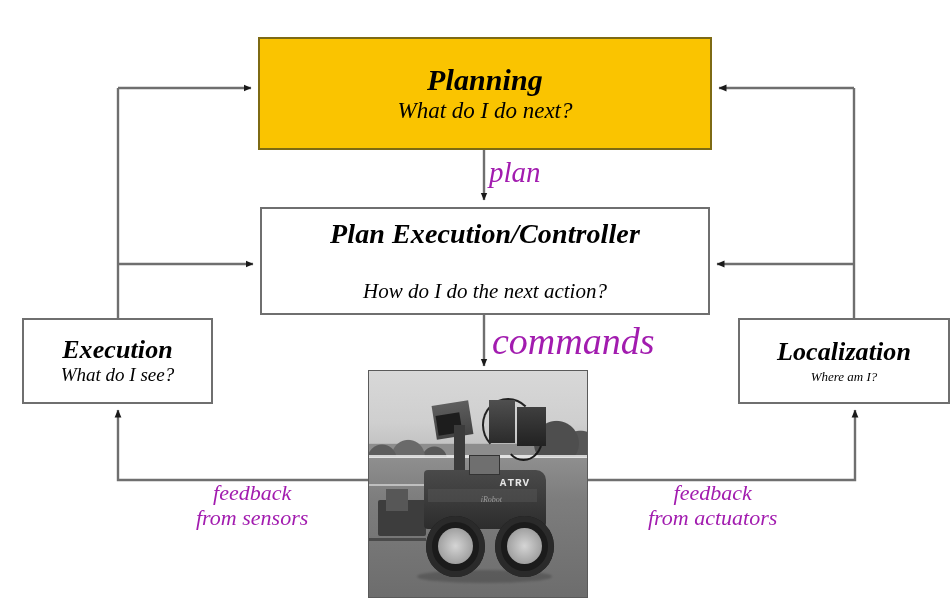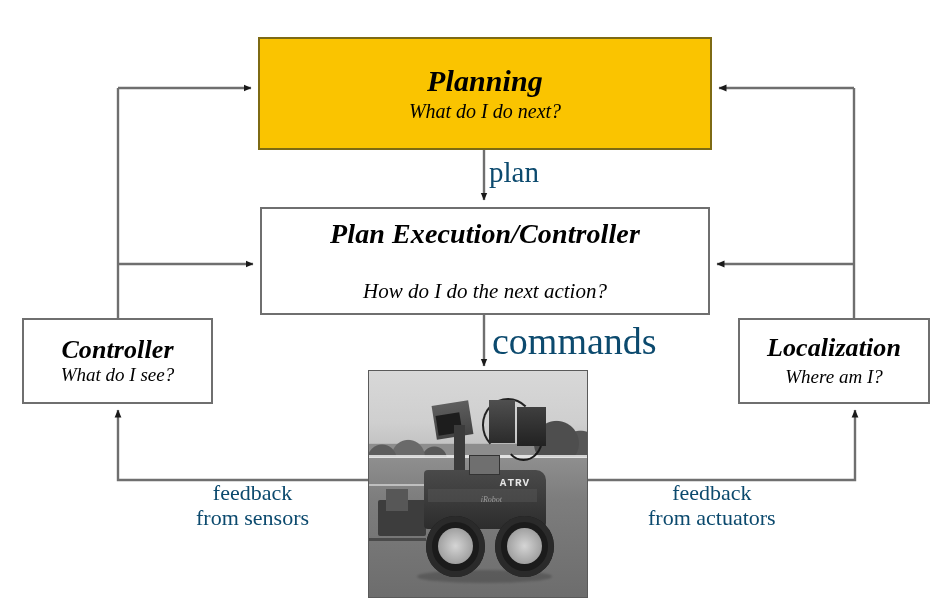--- a/index.html
+++ b/index.html
@@ -33,46 +33,46 @@
     font-style:italic;
     line-height:1.1;
   }
 
   
   #node-planning{
     left:258px;top:37px;width:454px;height:113px;
     background:#FAC400;border:2px solid #7d6a14;
   }
   #node-planning .title{font-size:30px;}
-  #node-planning .sub{font-size:20px;margin-top:3px;}
+  #node-planning .sub{font-size:23px;margin-top:3px;}
 
   
   #node-execution{
     left:260px;top:207px;width:450px;height:108px;gap:32px;
   }
   #node-execution .title{font-size:28px;}
   #node-execution .sub{font-size:21px;}
 
   
   #node-perception{
     left:22px;top:318px;width:191px;height:86px;
   }
   #node-perception .title{font-size:26px;}
   #node-perception .sub{font-size:19px;margin-top:1px;}
 
   
   #node-localization{
-    left:738px;top:318px;width:192px;height:86px;
+    left:738px;top:318px;width:212px;height:86px;
   }
   #node-localization .title{font-size:26px;}
-  #node-localization .sub{font-size:19px;margin-top:5px;}
+  #node-localization .sub{font-size:13px;margin-top:5px;}
 
   
   .edge-label{
-    position:absolute;color:#0c4a6e;
+    position:absolute;font-style:italic;color:#a21caf;
     white-space:pre;line-height:1.12;
   }
   #label-plan{left:489px;top:156px;font-size:29px;}
   #label-commands{left:492px;top:320px;font-size:38px;}
   #label-feedback-sensors{left:196px;top:481px;font-size:22px;text-align:center;}
   #label-feedback-actuators{left:648px;top:481px;font-size:22px;text-align:center;}
 
   
   #robot-photo{
     position:absolute;left:368px;top:370px;width:220px;height:228px;
@@ -177,21 +177,21 @@
     <div class="title">Planning</div>
     <div class="sub">What do I do next?</div>
   </div>
 
   <div class="node" id="node-execution">
     <div class="title">Plan Execution/Controller</div>
     <div class="sub">How do I do the next action?</div>
   </div>
 
   <div class="node" id="node-perception">
-    <div class="title">Controller</div>
+    <div class="title">Execution</div>
     <div class="sub">What do I see?</div>
   </div>
 
   <div class="node" id="node-localization">
     <div class="title">Localization</div>
     <div class="sub">Where am I?</div>
   </div>
 
   <div class="edge-label" id="label-plan">plan</div>
 

